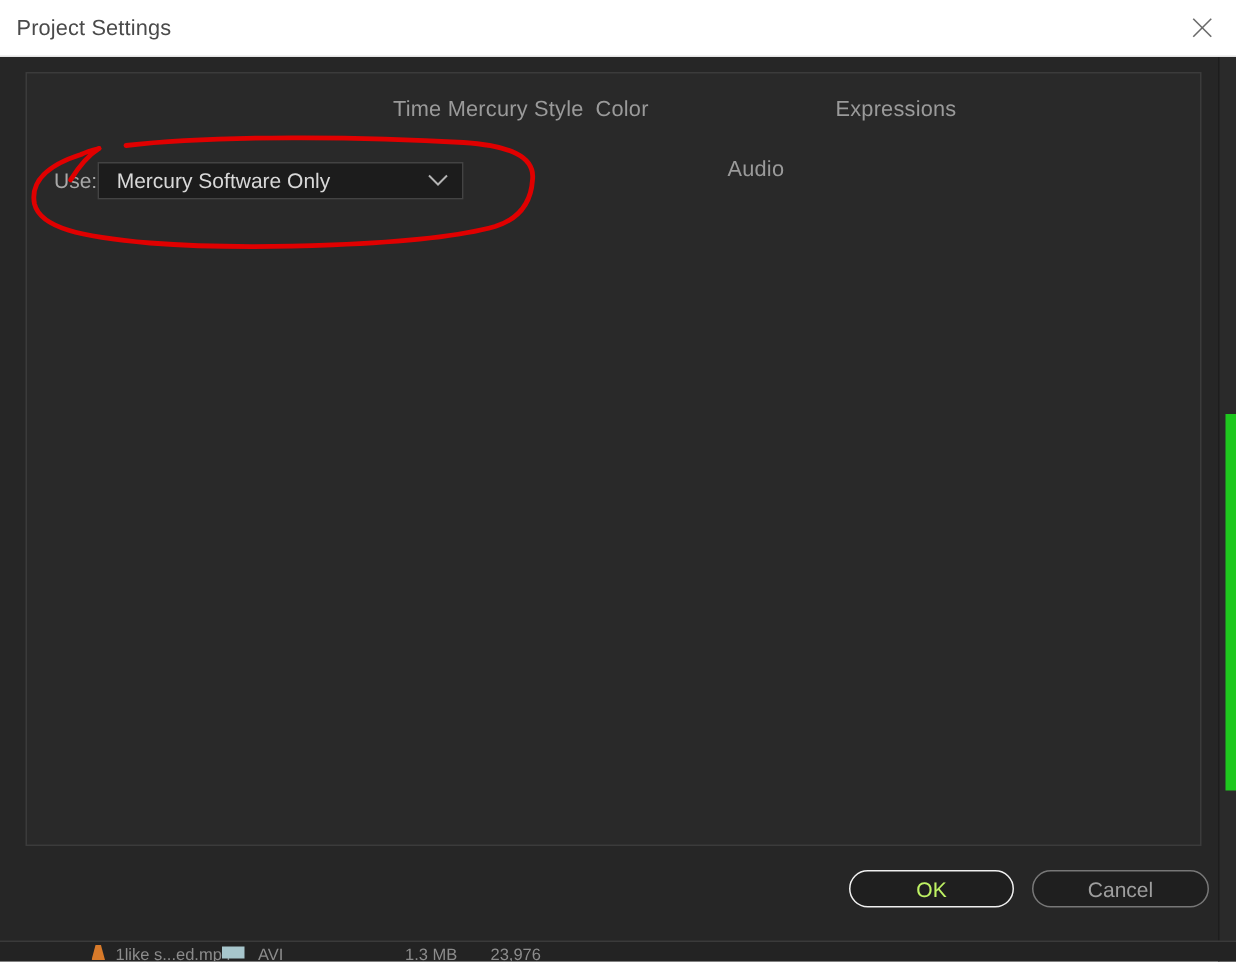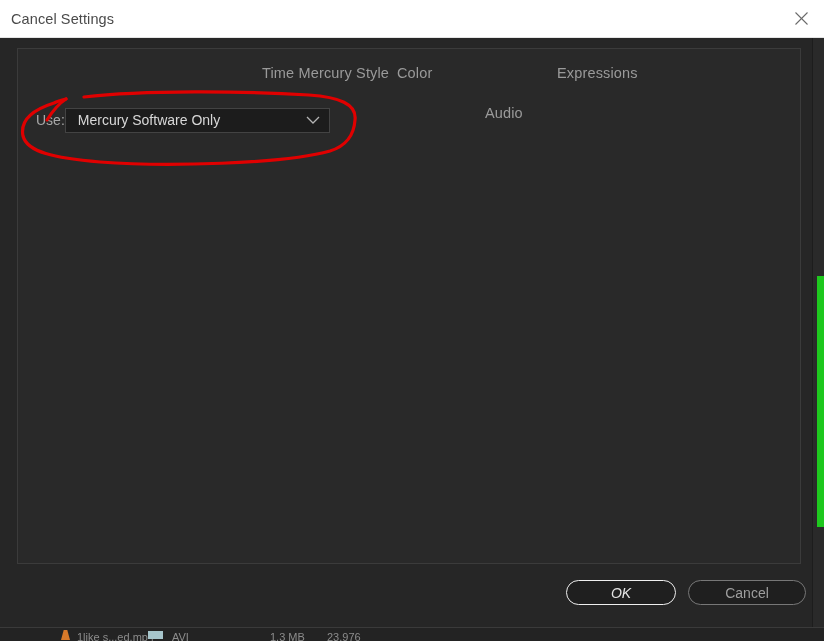--- a/index.html
+++ b/index.html
@@ -98,21 +98,21 @@
     display: flex;
     align-items: center;
   }
   #use-label {
     font-size: 14px;
     color: #a8a8a8;
     white-space: nowrap;
   }
   #renderer-select {
     position: relative;
-    width: 265px;
+    width: 244px;
     height: 25px;
     background: #1c1c1c;
     border: 1px solid #434343;
     box-sizing: border-box;
     display: flex;
     align-items: center;
     cursor: pointer;
   }
   #renderer-value {
     font-size: 14px;
@@ -143,22 +143,21 @@
     align-items: center;
     justify-content: center;
     font-size: 14px;
     cursor: pointer;
     box-sizing: border-box;
   }
   #ok-button {
     left: 566px;
     width: 110px;
     border: 1.6px solid #efefef;
-    color: #e5e5e5;
-    font-style: italic;
+    color: #bef264;
   }
   #cancel-button {
     left: 688px;
     width: 118px;
     border: 1.4px solid #777777;
     color: #9e9e9e;
   }
 
   
   #bg-file-row {
@@ -215,21 +214,21 @@
     position: absolute;
     left: 14px; top: 88px;
     width: 350px; height: 80px;
     pointer-events: none;
   }
 </style>
 </head>
 <body>
 
 <div id="titlebar">
-  <div id="window-title">Cancel Settings</div>
+  <div id="window-title">Project Settings</div>
   <div id="close-button">
     <svg width="15" height="15" viewBox="0 0 15 15">
       <line x1="1.5" y1="1.5" x2="13.5" y2="13.5" stroke="#6a6a6a" stroke-width="1.1"></line>
       <line x1="13.5" y1="1.5" x2="1.5" y2="13.5" stroke="#6a6a6a" stroke-width="1.1"></line>
     </svg>
   </div>
 </div>
 
 <div id="dialog-body">
 

